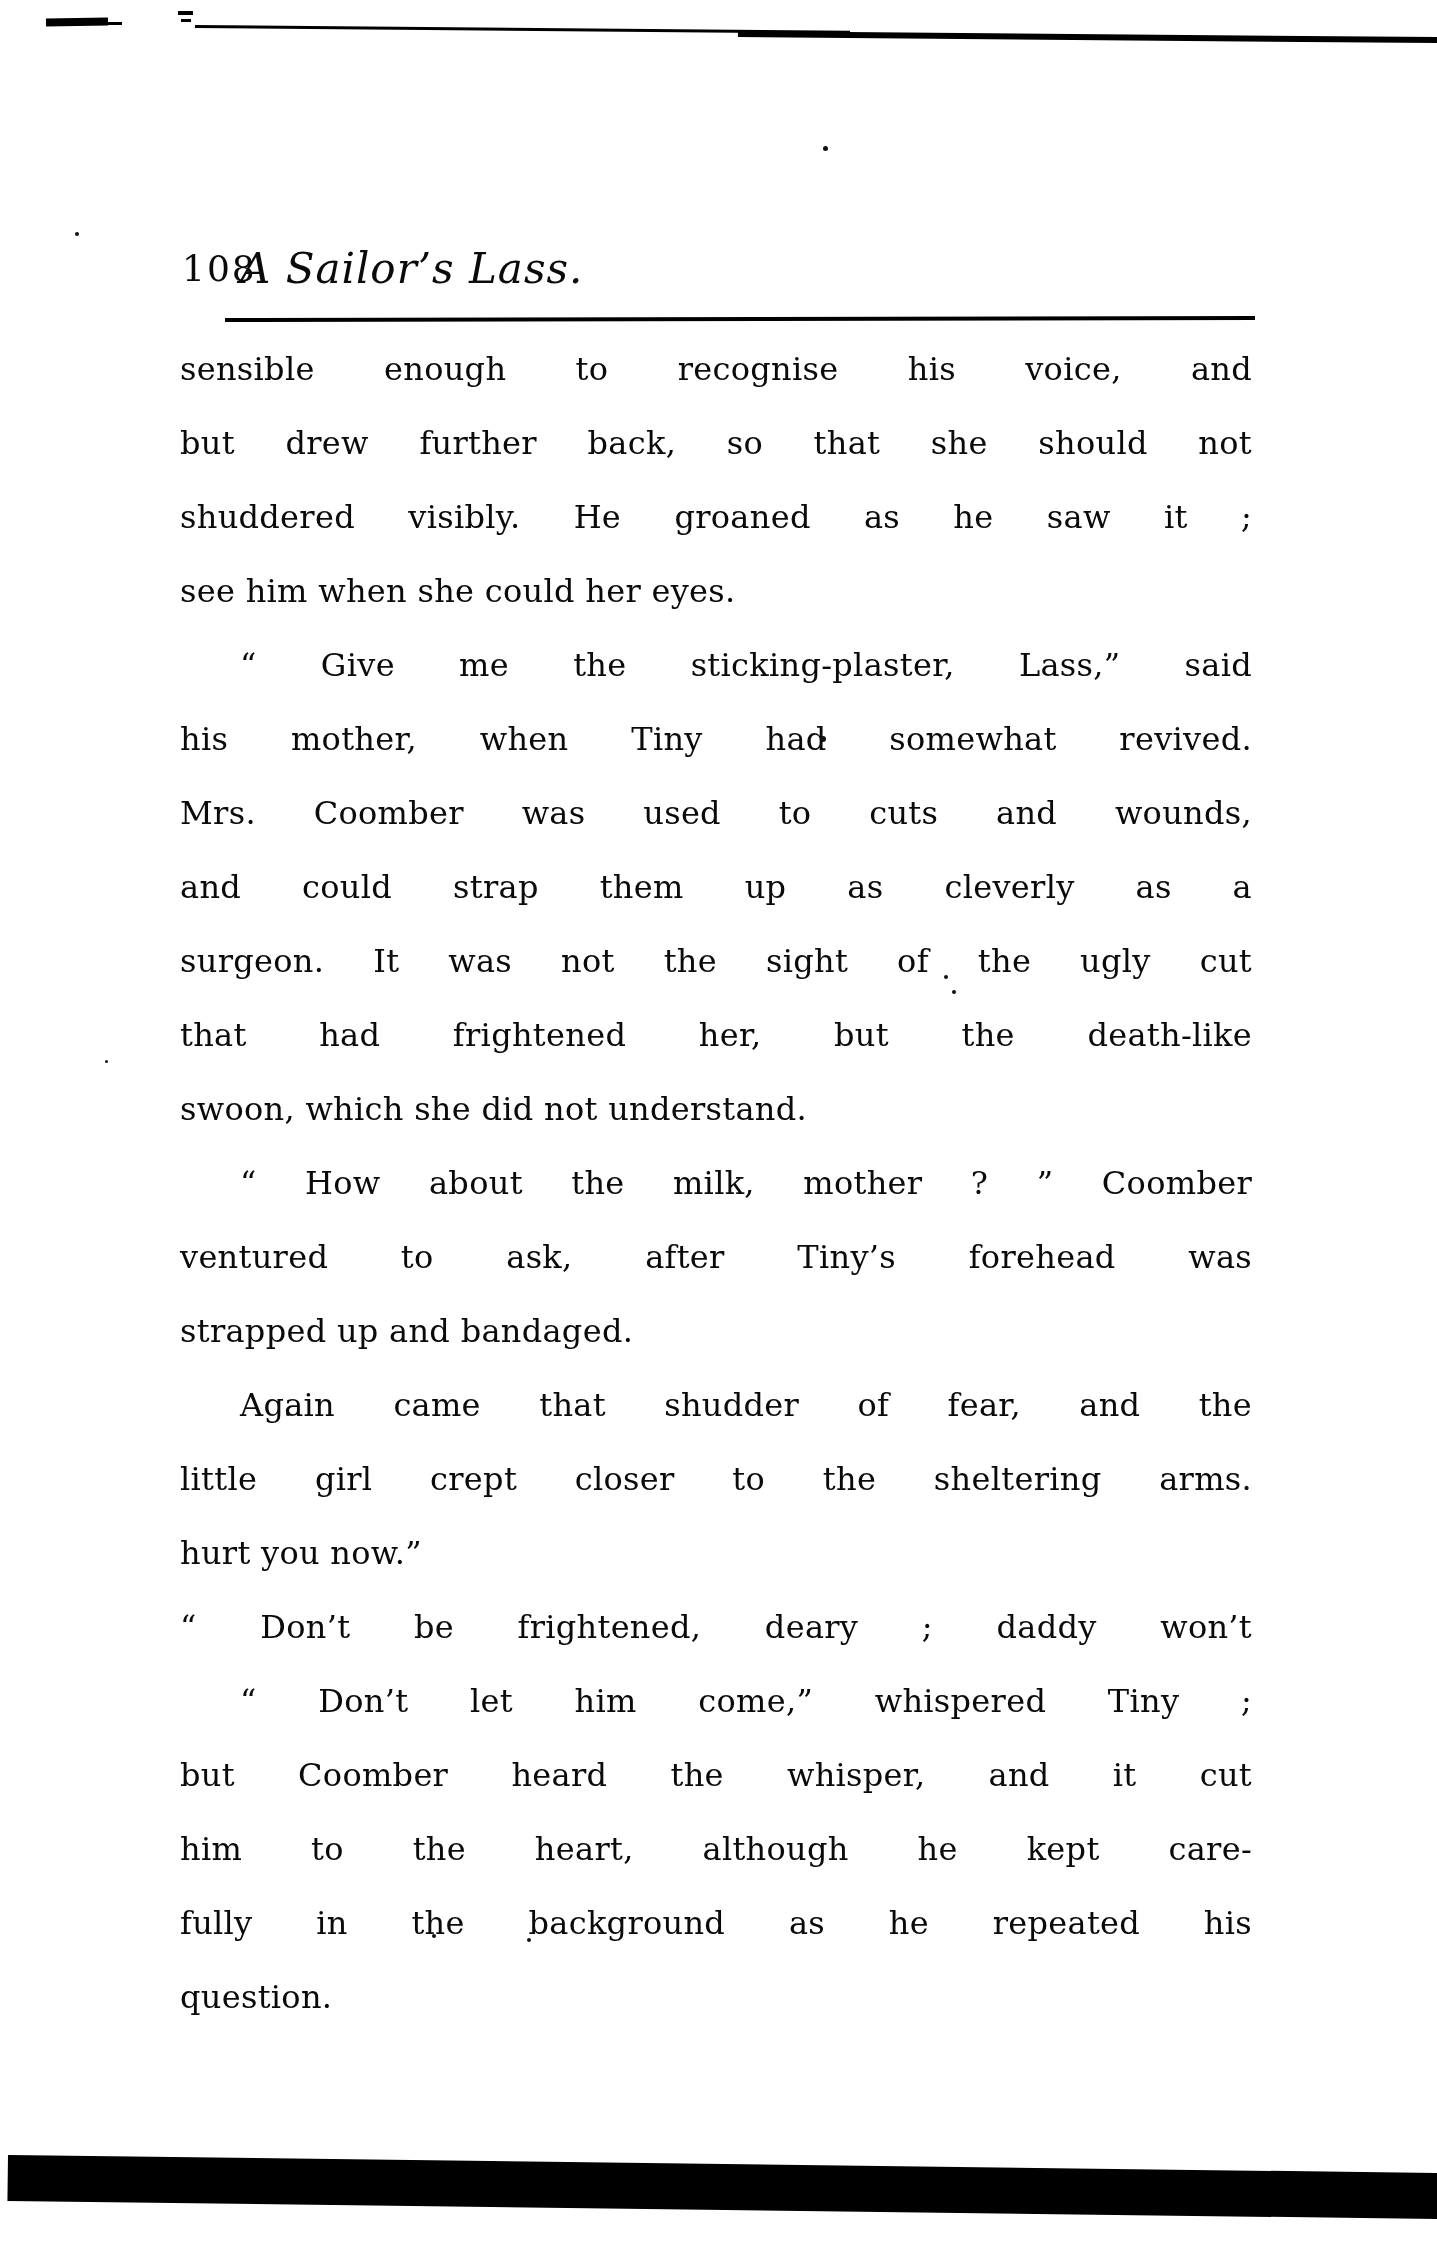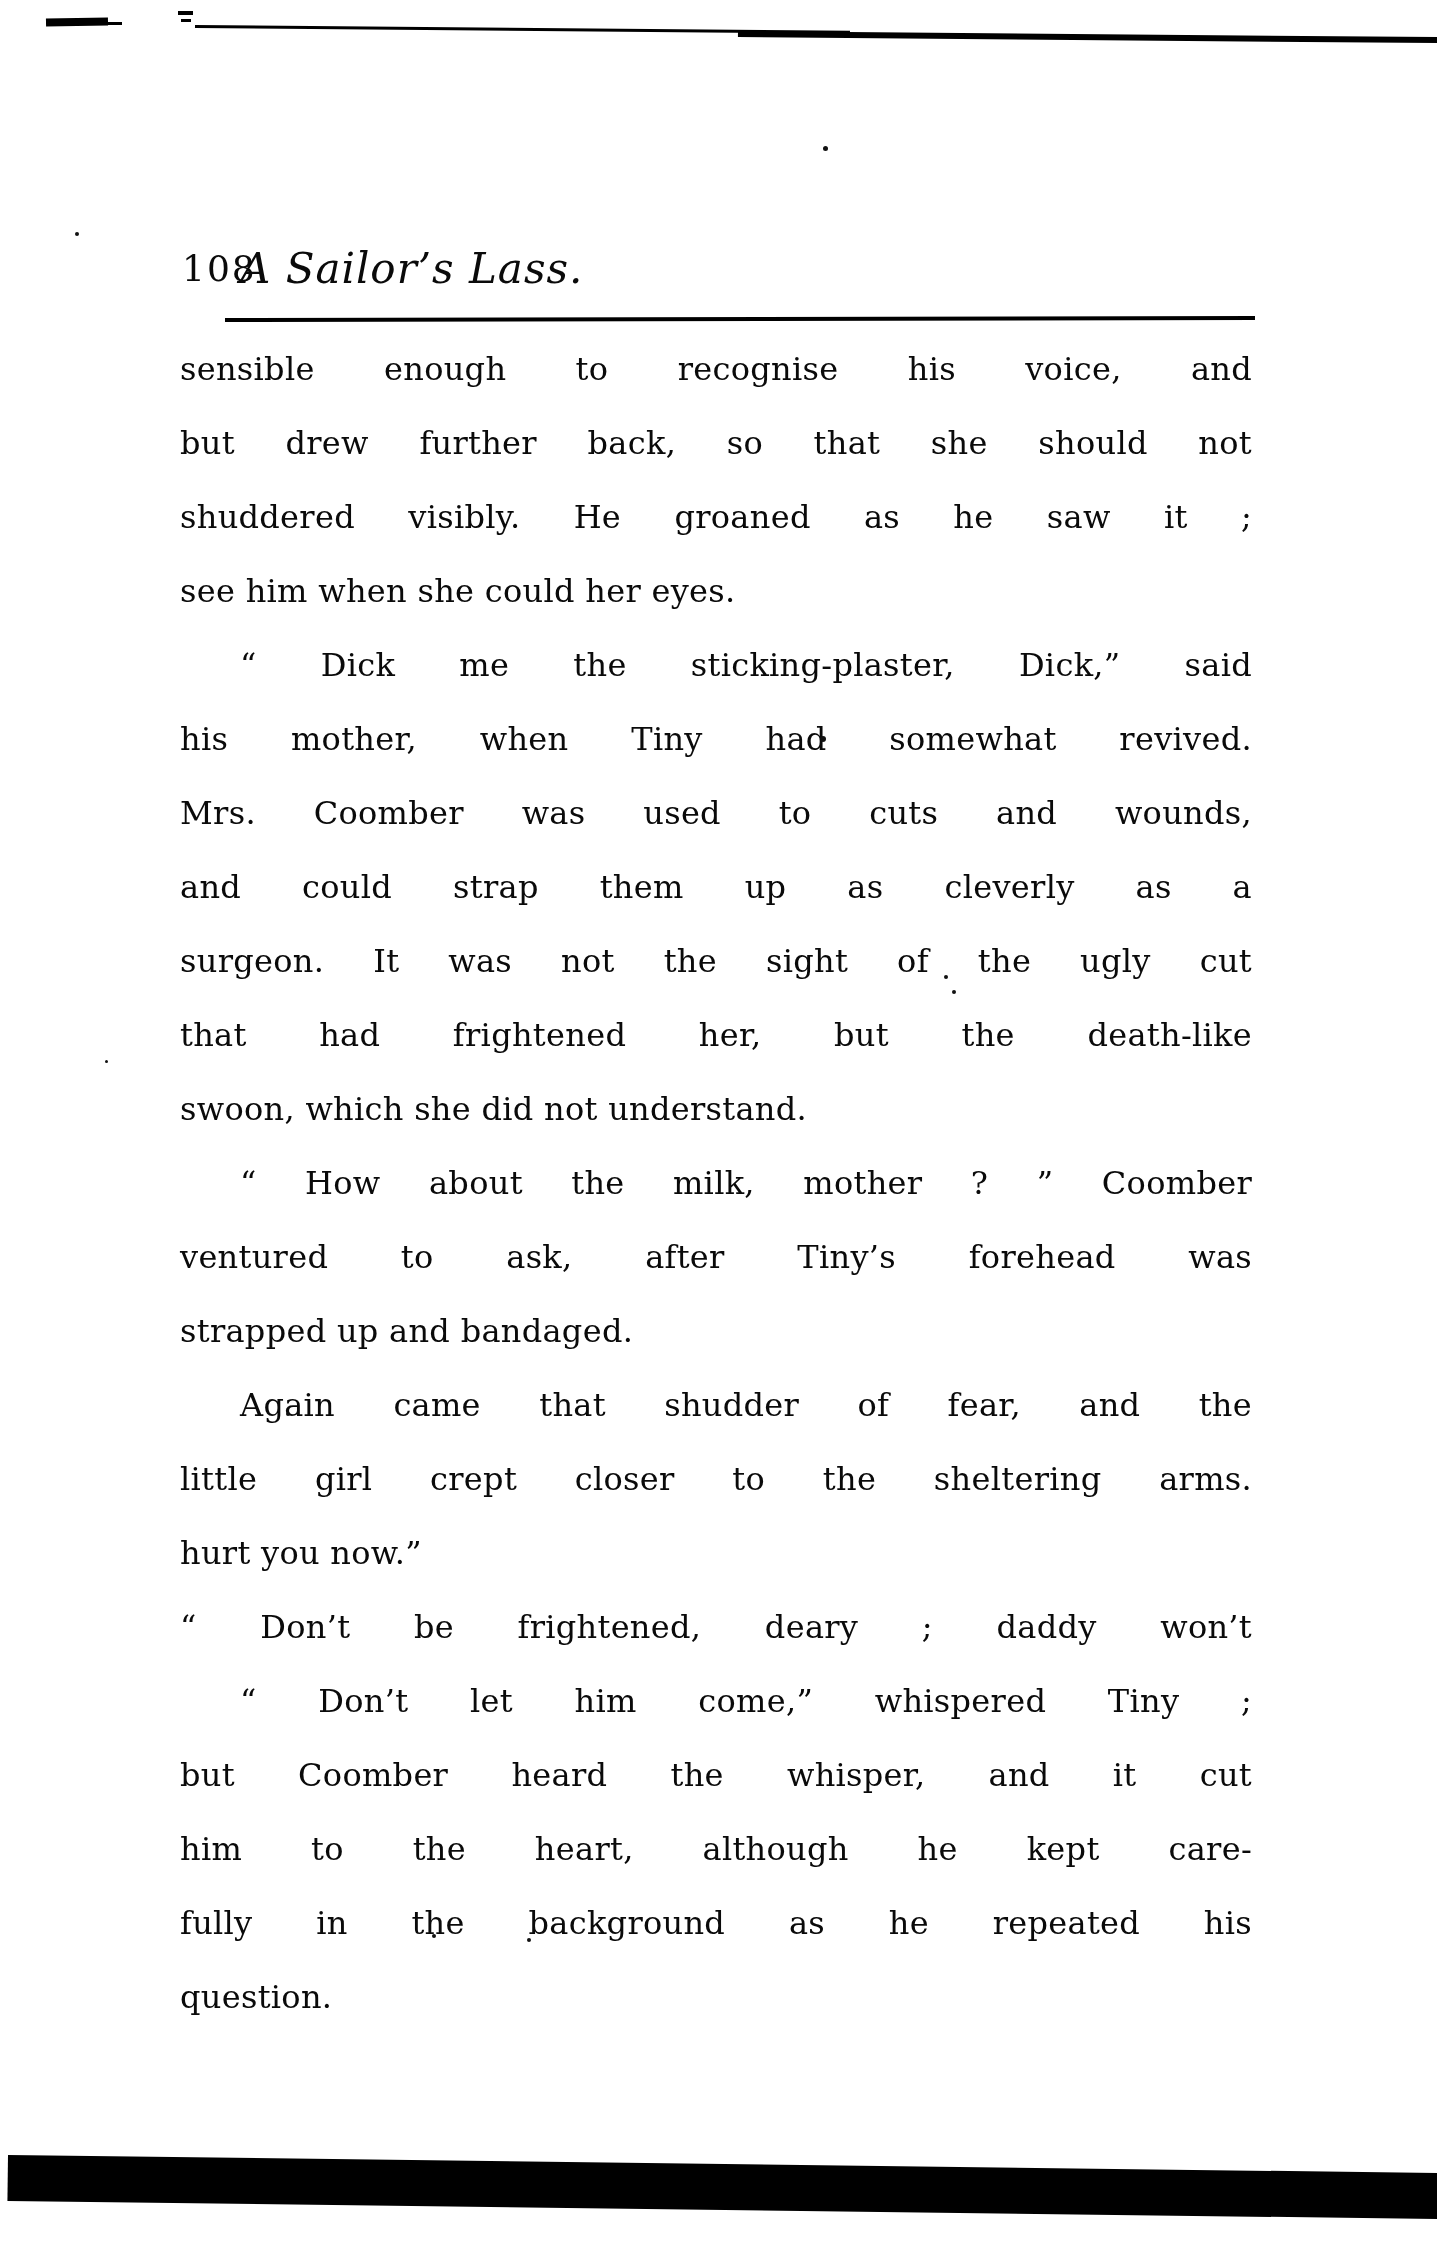--- a/index.html
+++ b/index.html
@@ -62,21 +62,21 @@
 
 <div class="header-pagenum">108</div>
 <div class="header-title">A Sailor’s Lass.</div>
 <div class="header-rule"></div>
 
 <div class="body-text">
   <div class="line">sensible enough to recognise his voice, and</div>
   <div class="line">but drew further back, so that she should not</div>
   <div class="line">shuddered visibly.  He groaned as he saw it ;</div>
   <div class="line end">see him when she could her eyes.</div>
-  <div class="line indent">“ Dick me the sticking-plaster, Dick,” said</div>
+  <div class="line indent">“ Give me the sticking-plaster, Lass,” said</div>
   <div class="line">his mother, when Tiny had somewhat revived.</div>
   <div class="line">Mrs. Coomber was used to cuts and wounds,</div>
   <div class="line">and could strap them up as cleverly as a</div>
   <div class="line">surgeon.  It was not the sight of the ugly cut</div>
   <div class="line">that had frightened her, but the death-like</div>
   <div class="line end">swoon, which she did not understand.</div>
   <div class="line indent">“ How about the milk, mother ? ” Coomber</div>
   <div class="line">ventured to ask, after Tiny’s forehead was</div>
   <div class="line end">strapped up and bandaged.</div>
   <div class="line indent">Again came that shudder of fear, and the</div>

